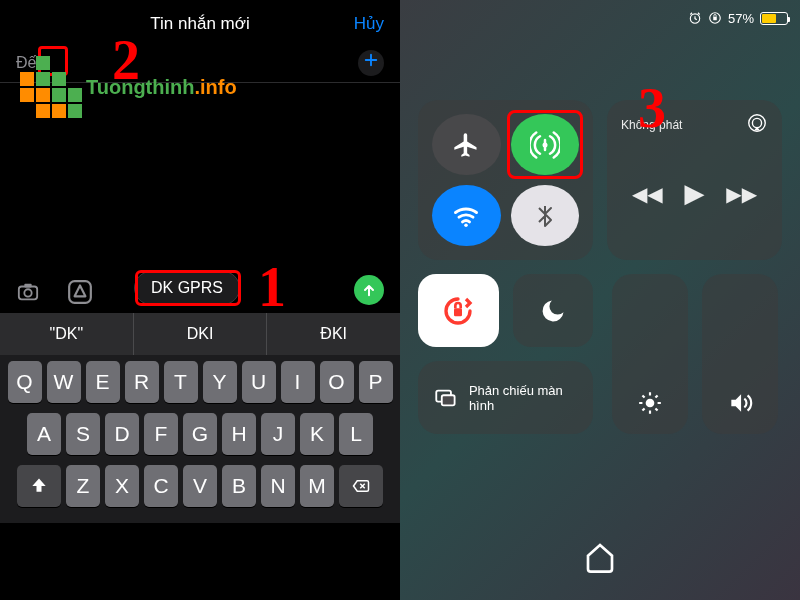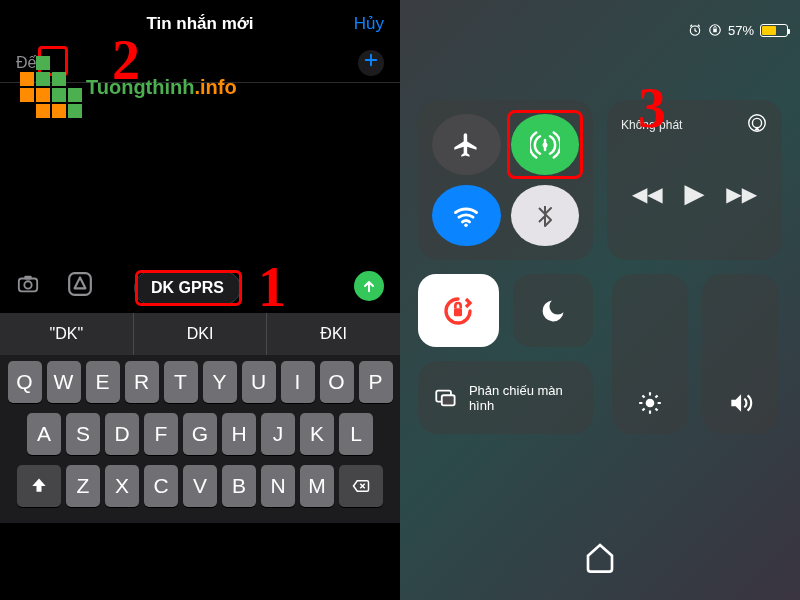--- a/index.html
+++ b/index.html
@@ -24,21 +24,21 @@
       background: linear-gradient(135deg, #3a3d42 0%, #2c4a4a 50%, #3a3440 100%);
     }
 
     
     .msg-header {
       text-align: center;
       padding: 14px 0 10px;
       color: #fff;
       position: relative;
     }
-    .msg-title { font-size: 17px; font-weight: 700; }
+    .msg-title { font-size: 17px; font-weight: 400; }
     .cancel-btn {
       position: absolute;
       right: 16px;
       top: 14px;
       color: #0a84ff;
       font-size: 17px;
     }
     .to-row {
       display: flex;
       align-items: center;
@@ -64,25 +64,24 @@
       left: 38px;
       top: 2px;
       width: 30px;
       height: 30px;
       border: 3px solid #ff0000;
       border-radius: 4px;
     }
     .msg-body { height: 180px; }
     .input-bar {
       display: flex;
-      align-items: flex-start;
+      align-items: flex-end;
       gap: 20px;
       padding: 8px 12px;
       position: relative;
-      font-weight: bold;
     }
     .input-icon {
       width: 32px;
       height: 26px;
       display: flex;
       align-items: center;
       justify-content: center;
       color: #8e8e93;
     }
     .msg-pill {
@@ -191,21 +190,21 @@
       color: #ff0000;
       font-size: 56px;
       font-weight: bold;
       font-family: "Times New Roman", serif;
       z-index: 20;
     }
 
     
     .status-bar-r {
       position: absolute;
-      top: 20px; left: 0; right: 0;
+      top: 8px; left: 0; right: 0;
       display: flex;
       justify-content: flex-end;
       align-items: center;
       gap: 6px;
       padding: 0 12px;
       color: #fff;
       font-size: 13px;
       height: 20px;
     }
     .battery-body {

